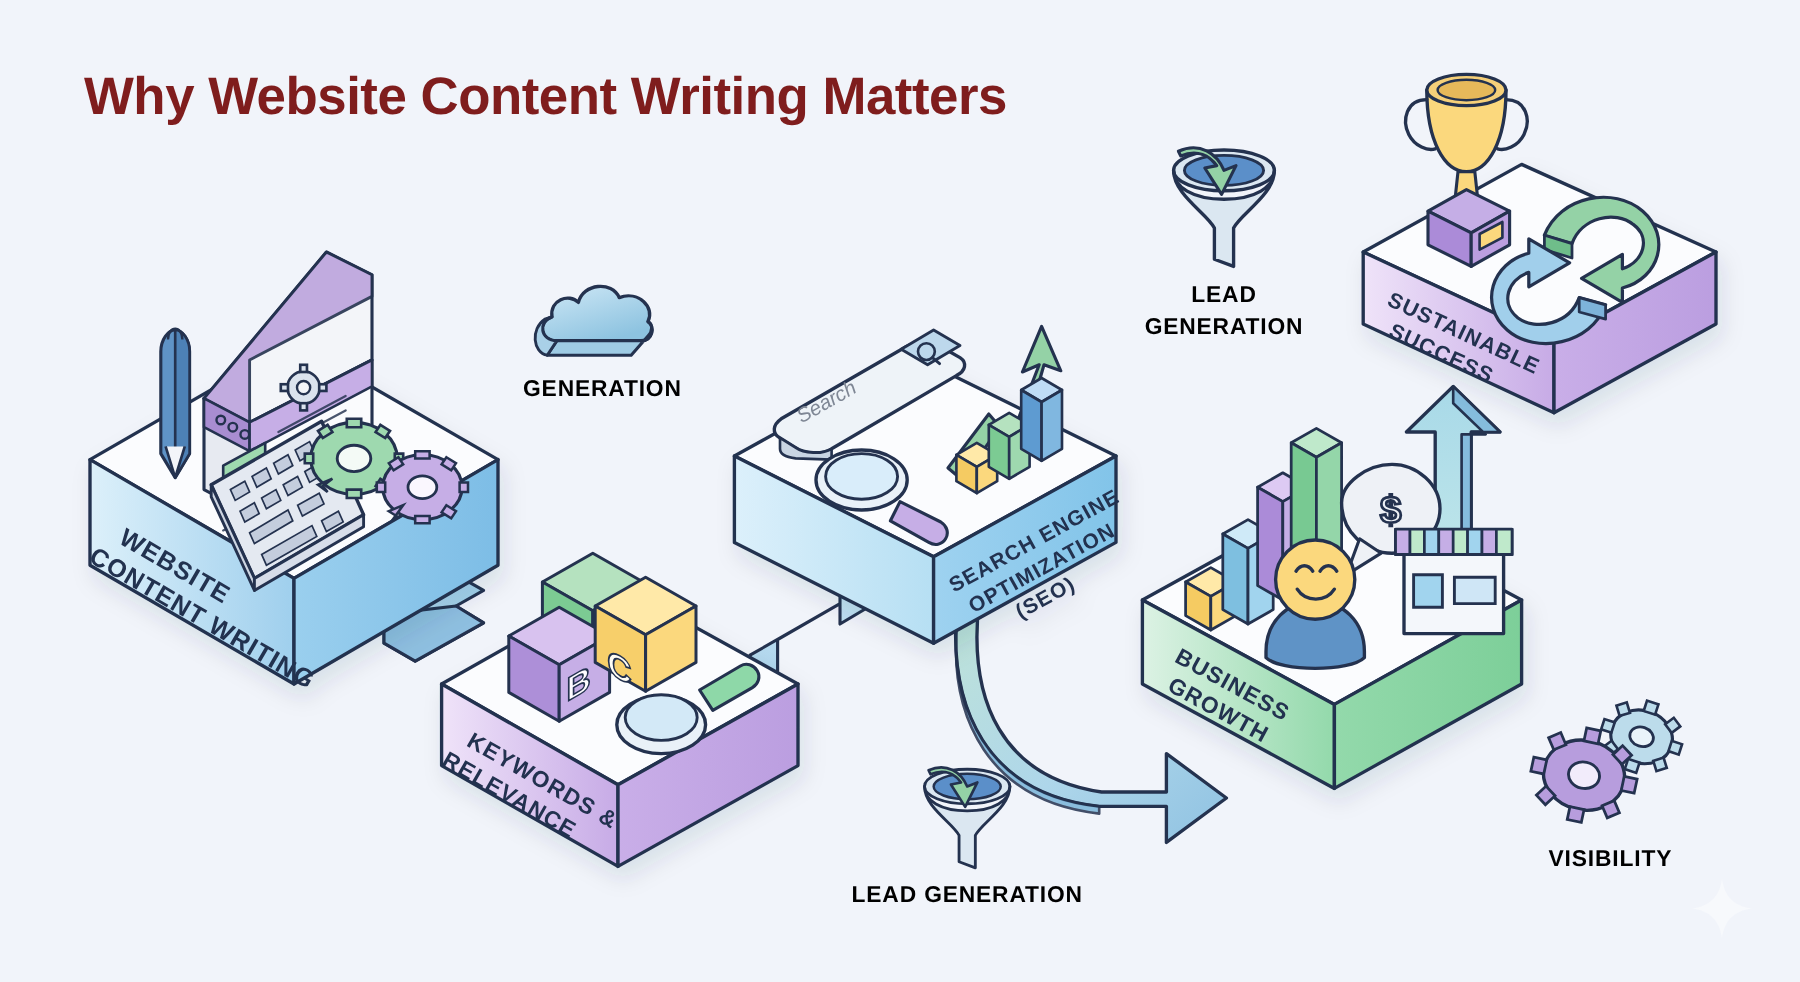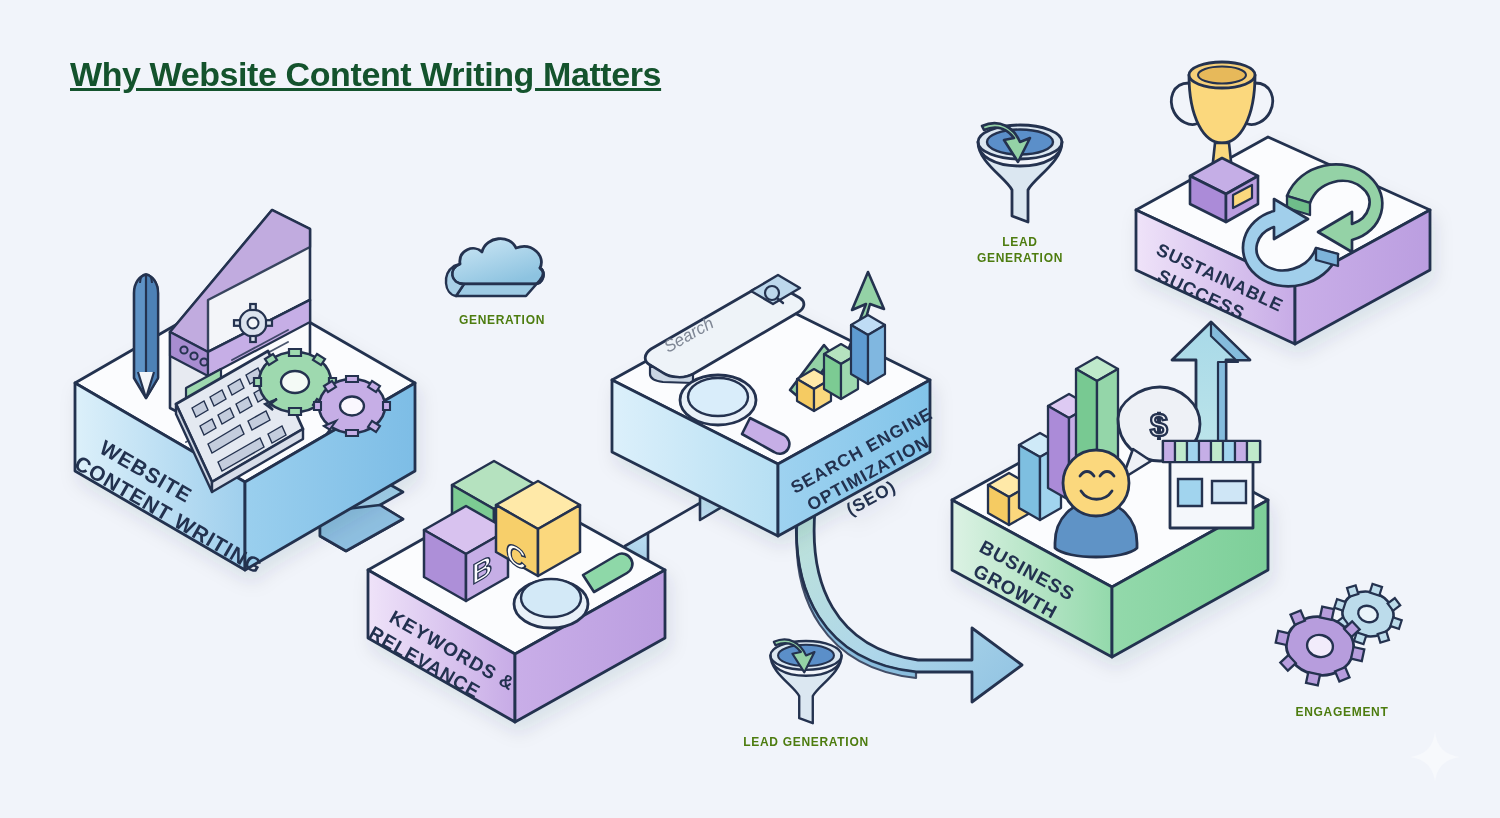--- a/index.html
+++ b/index.html
@@ -16,49 +16,48 @@
 
   
   .title-block {
     position: absolute;
     left: 70px;
     top: 52px;
     width: 920px;
     z-index: 40;
   }
   .title-line {
-    font-size: 34px;
+    font-size: 44px;
     font-weight: bold;
-    color: #14532d;
+    color: #7f1d1d;
     letter-spacing: -0.4px;
     line-height: 1.33;
     white-space: nowrap;
-    text-decoration: underline;
   }
 
   
   .stage {
     position: absolute;
     left: 0; top: 0;
     width: 1500px; height: 818px;
     z-index: 10;
   }
   .stage.front { z-index: 30; }
 
   
   .icon-cluster {
     position: absolute;
     z-index: 35;
     text-align: center;
     width: 200px;
   }
   .icon-cluster .caption {
-    font-size: 12px;
+    font-size: 19px;
     font-weight: bold;
-    color: #4d7c0f;
+    color: #000000;
     letter-spacing: 0.7px;
     line-height: 1.35;
     margin-top: 4px;
     white-space: pre-line;
   }
   .icon-cluster .glyph { display: block; margin: 0 auto; }
 
   #cluster-visibility { left: 402px; top: 222px; }
   #cluster-leadgen-top { left: 920px; top: 112px; }
   #cluster-leadgen-bottom { left: 706px; top: 630px; }
@@ -516,18 +515,18 @@
           <rect x="-6" y="28" width="12" height="11"></rect>
         <rect x="-44" y="-6" width="11" height="12"></rect>
           <rect x="33" y="-6" width="11" height="12"></rect>
         <rect x="-33" y="-29" width="11" height="11" transform="rotate(-35 -27 -23)"></rect>
         <rect x="22" y="18" width="11" height="11" transform="rotate(-35 27 23)"></rect>
         <rect x="22" y="-29" width="11" height="11" transform="rotate(35 27 -23)"></rect>
         <rect x="-33" y="18" width="11" height="11" transform="rotate(35 -27 23)"></rect>
       </g>
     </g>
   </svg>
-  <div class="caption">ENGAGEMENT</div>
+  <div class="caption">VISIBILITY</div>
 </div>
 
 <svg class="sparkle" width="54" height="54" viewBox="0 0 54 54" xmlns="http://www.w3.org/2000/svg">
   <path d="M27,2 C29,17 37,25 52,27 C37,29 29,37 27,52 C25,37 17,29 2,27 C17,25 25,17 27,2 Z" fill="#ffffff" opacity="0.72"></path>
 </svg>
 
 </body></html>

